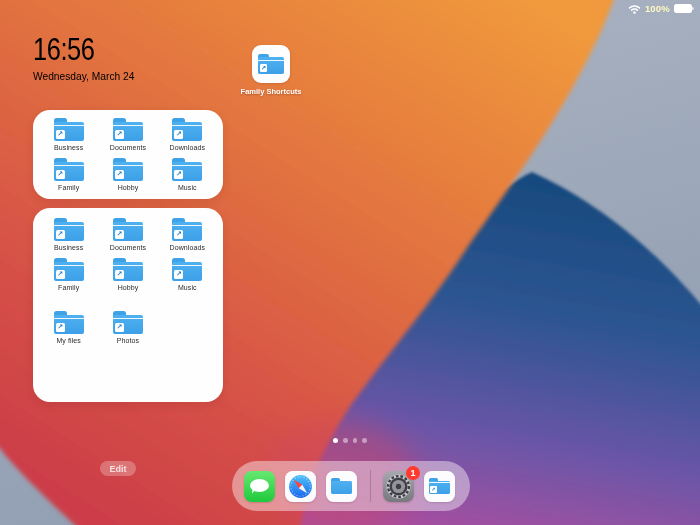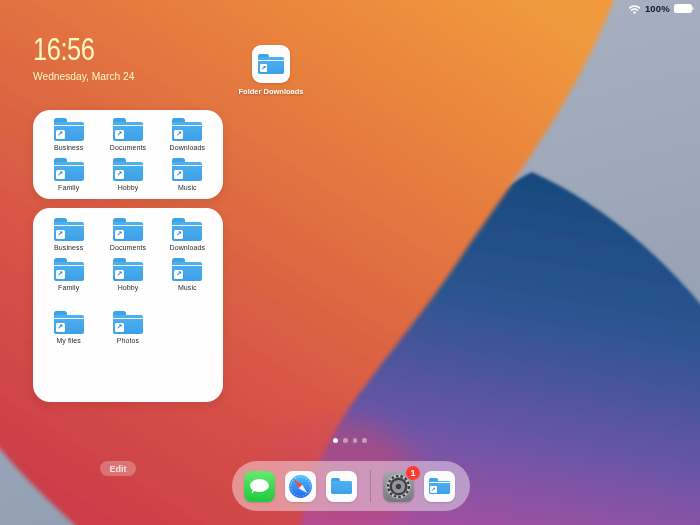--- a/index.html
+++ b/index.html
@@ -5,28 +5,28 @@
   html,body{margin:0;padding:0;background:#222;}
   *{box-sizing:border-box;}
   .screen{
     position:relative;width:700px;height:525px;overflow:hidden;
     font-family:"Liberation Sans",sans-serif;background:#d65247;
     -webkit-user-select:none;user-select:none;
   }
   .wallpaper{position:absolute;inset:0;display:block;}
 
   
-  .status-bar{position:absolute;top:3px;right:6px;display:flex;align-items:center;gap:4px;color:#0f172a;}
+  .status-bar{position:absolute;top:3px;right:6px;display:flex;align-items:center;gap:4px;color:#fef9c3;}
   .battery-percent{font-size:9.5px;font-weight:700;letter-spacing:0.2px;}
   .battery{position:relative;width:20px;height:9px;}
   .battery-body{position:absolute;left:0;top:0;width:17.5px;height:9px;background:#fff;border-radius:2.5px;}
   .battery-nub{position:absolute;right:0;top:2.8px;width:2px;height:3.4px;background:rgba(255,255,255,0.65);border-radius:0 2px 2px 0;}
 
   
-  .clock-widget{position:absolute;left:33px;top:34px;color:#fef9c3;}
+  .clock-widget{position:absolute;left:33px;top:34px;color:#000000;}
   .clock-time{font-size:31px;font-weight:400;letter-spacing:-0.5px;transform:scaleX(0.82);transform-origin:left center;line-height:1.05;}
   .clock-date{margin-top:3px;font-size:11px;font-weight:400;transform:scaleX(0.93);transform-origin:left center;}
 
   
   .app-tile{background:#fdfdfe;border-radius:9px;box-shadow:0 1px 3px rgba(60,20,20,0.15);position:relative;}
 
   
   .folder-icon{position:relative;width:calc(30px*var(--s,1));height:calc(23px*var(--s,1));flex:none;}
   .f-tab{position:absolute;left:0;top:0;width:calc(13px*var(--s,1));height:calc(7px*var(--s,1));
          background:#3ea2e6;border-radius:calc(2.5px*var(--s,1)) calc(2.5px*var(--s,1)) 0 0;}
@@ -143,21 +143,21 @@
   </div>
 
   <div class="app-tile home-app">
     <div class="folder-icon" style="--s:0.88">
       <div class="f-tab"></div>
       <div class="f-body"></div>
       <div class="f-stripe"></div>
       <div class="f-badge">↗</div>
     </div>
   </div>
-  <div class="home-app-label">Folder Downloads</div>
+  <div class="home-app-label">Family Shortcuts</div>
 
   <div class="widget widget-small">
     <div class="fgrid" id="grid-small">
         <div class="folder-item">
           <div class="folder-icon">
             <div class="f-tab"></div>
             <div class="f-body"></div>
             <div class="f-stripe"></div>
             <div class="f-badge">↗</div>
           </div>

